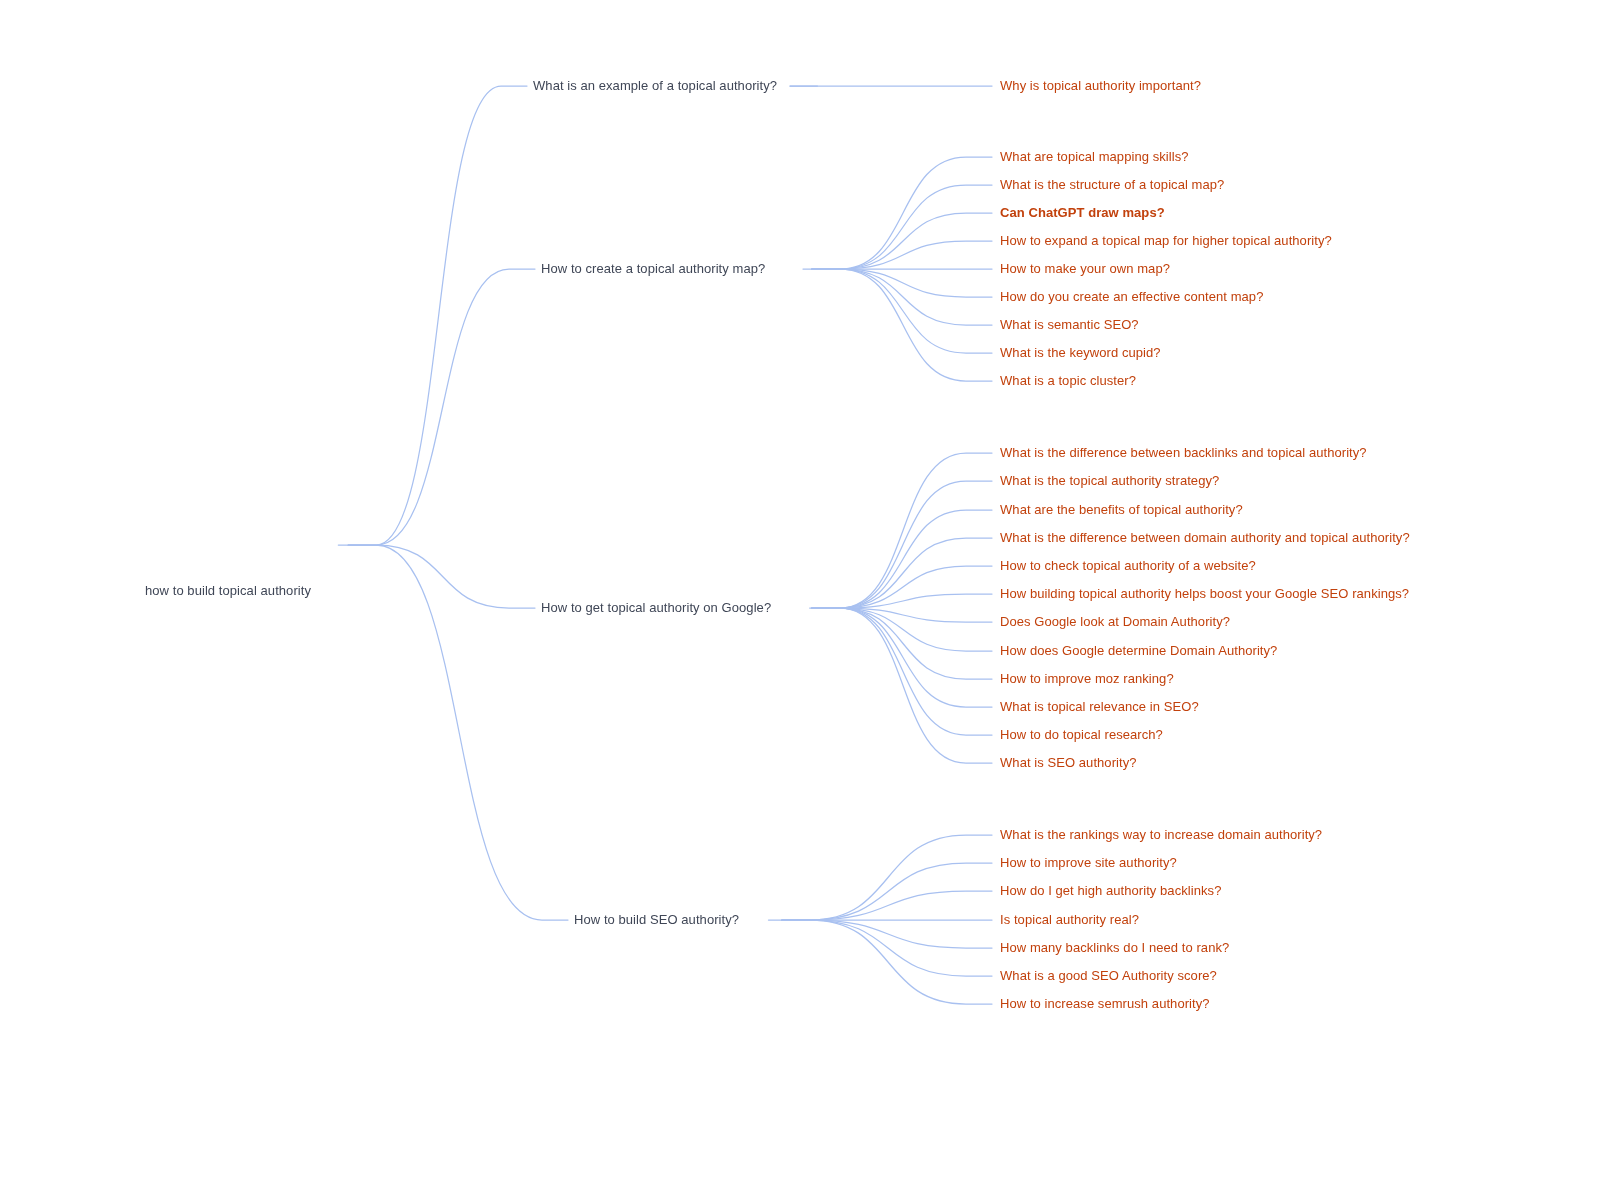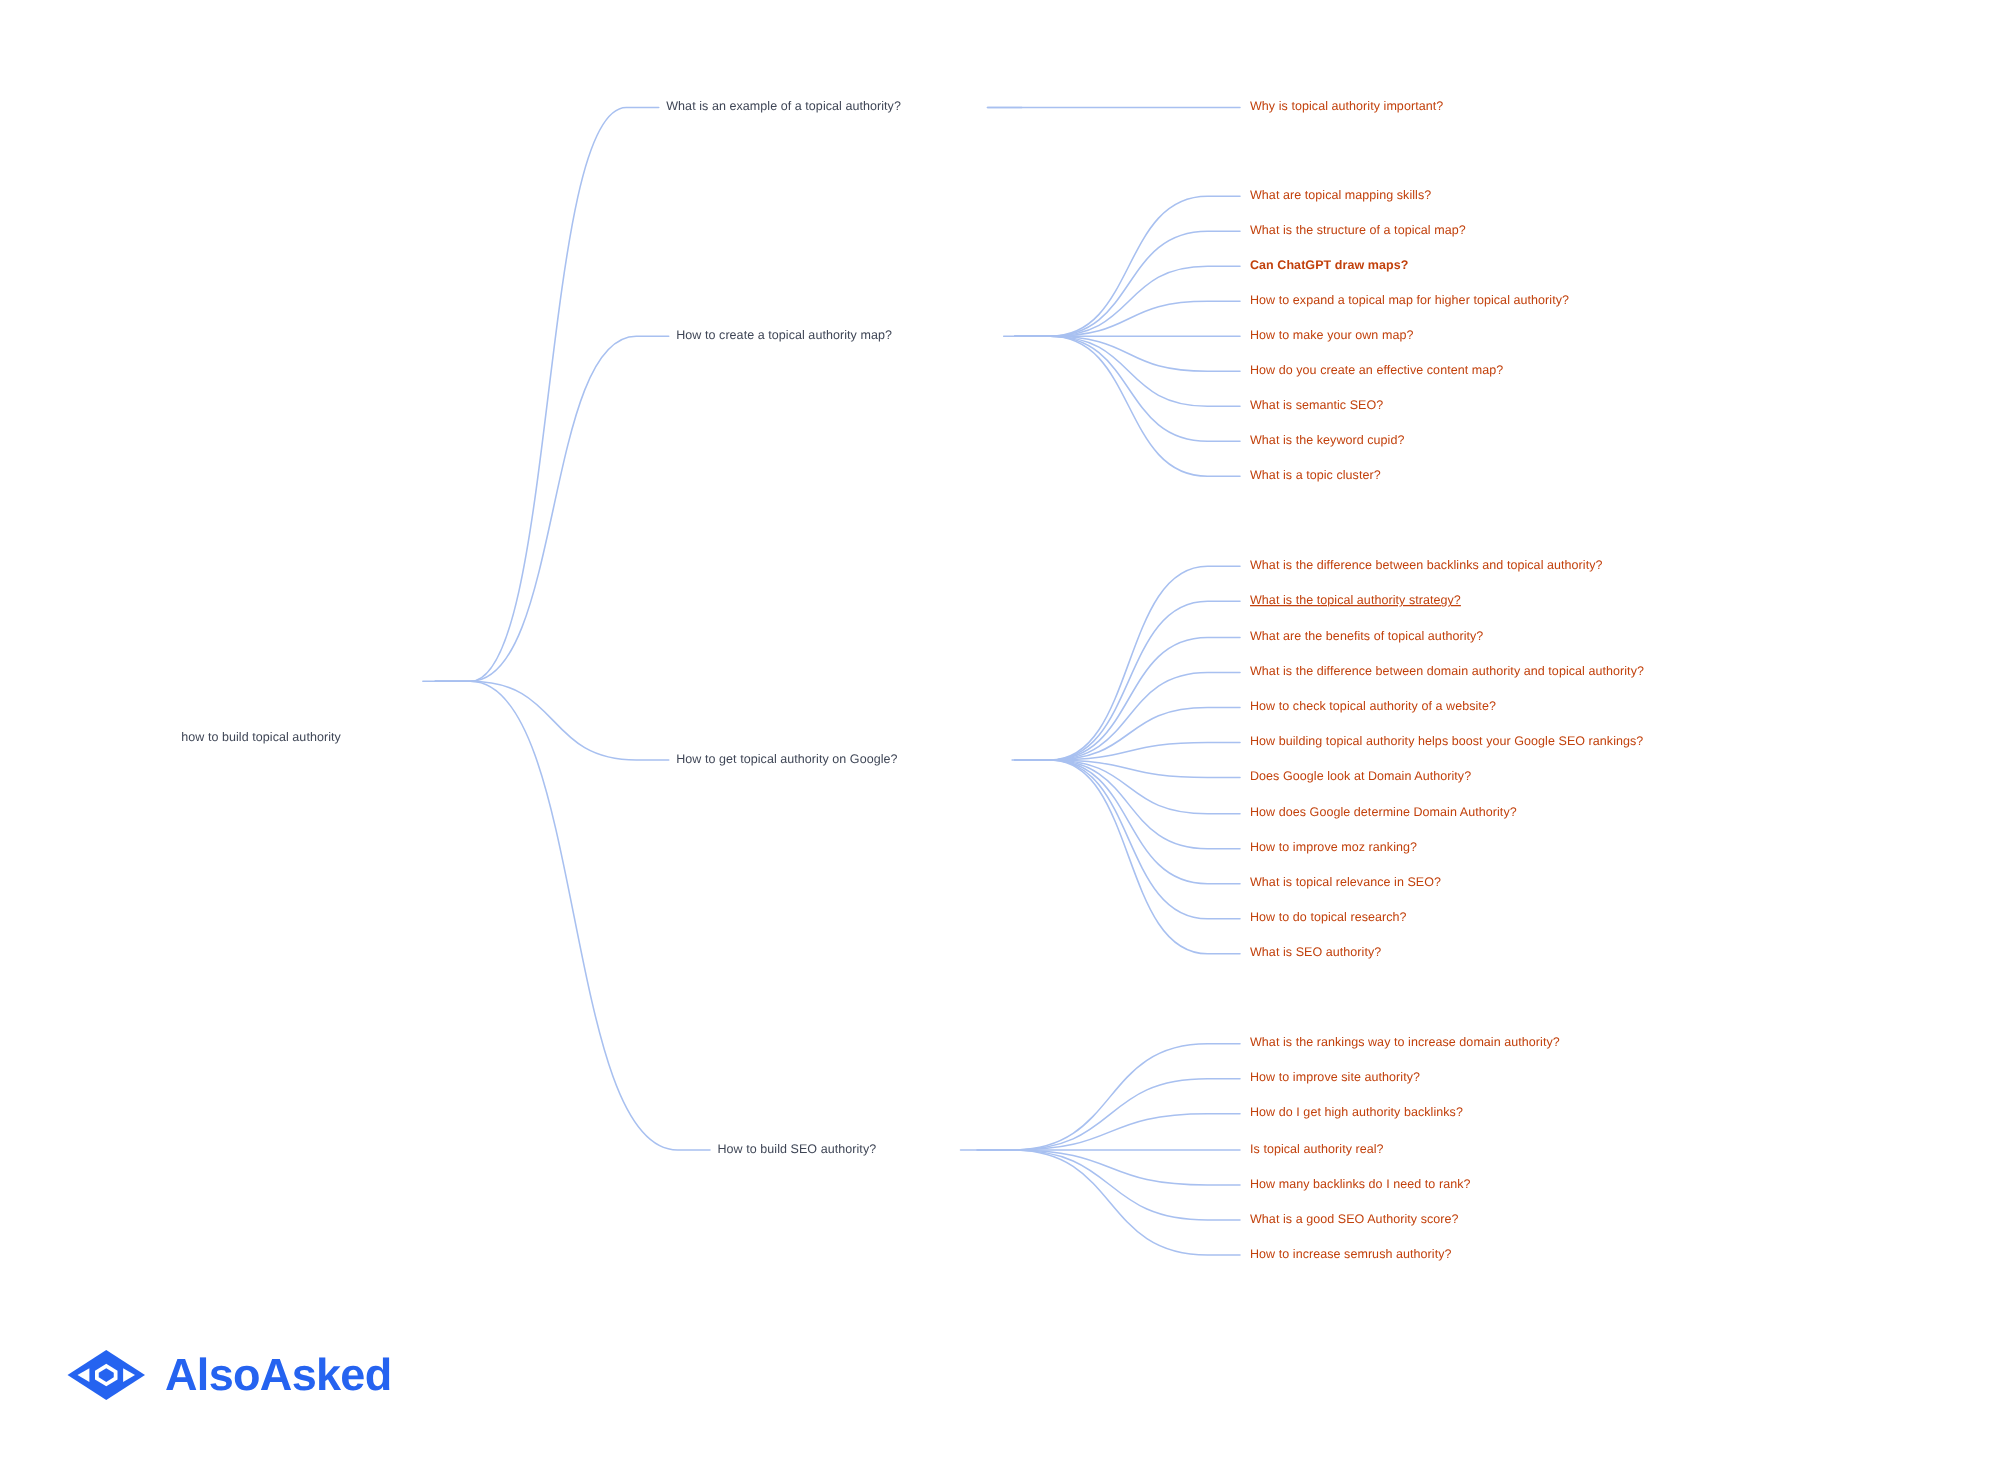--- a/index.html
+++ b/index.html
@@ -24,21 +24,21 @@
   }
   #edge-layer {
     position: absolute;
     left: 0; top: 0;
     width: 1600px;
     height: 1177px;
     pointer-events: none;
   }
   .node {
     position: absolute;
-    font-size: 10px;
+    font-size: 13px;
     line-height: 18px;
     color: #3f4656;
     white-space: nowrap;
     transform: translateY(-50%);
     letter-spacing: 0.005em;
   }
   .node-root {
     color: #3f4656;
     margin-top: 46px;
   }
@@ -122,45 +122,35 @@
       <div class="node node-l2" style="left: 1000px; top: 185px;">What is the structure of a topical map?</div>
       <div class="node node-l2" style="left: 1000px; top: 213px; font-weight: bold;">Can ChatGPT draw maps?</div>
       <div class="node node-l2" style="left: 1000px; top: 241px;">How to expand a topical map for higher topical authority?</div>
       <div class="node node-l2" style="left: 1000px; top: 269px;">How to make your own map?</div>
       <div class="node node-l2" style="left: 1000px; top: 297px;">How do you create an effective content map?</div>
       <div class="node node-l2" style="left: 1000px; top: 325px;">What is semantic SEO?</div>
       <div class="node node-l2" style="left: 1000px; top: 353px;">What is the keyword cupid?</div>
       <div class="node node-l2" style="left: 1000px; top: 381px;">What is a topic cluster?</div>
       <div class="node node-l1" style="left: 541px; top: 608px;">How to get topical authority on Google?</div>
       <div class="node node-l2" style="left: 1000px; top: 453px;">What is the difference between backlinks and topical authority?</div>
-      <div class="node node-l2" style="left: 1000px; top: 481px; text-decoration: underline;">What is the topical authority strategy?</div>
+      <div class="node node-l2" style="left: 1000px; top: 481px;">What is the topical authority strategy?</div>
       <div class="node node-l2" style="left: 1000px; top: 510px;">What are the benefits of topical authority?</div>
       <div class="node node-l2" style="left: 1000px; top: 538px;">What is the difference between domain authority and topical authority?</div>
       <div class="node node-l2" style="left: 1000px; top: 566px;">How to check topical authority of a website?</div>
       <div class="node node-l2" style="left: 1000px; top: 594px;">How building topical authority helps boost your Google SEO rankings?</div>
       <div class="node node-l2" style="left: 1000px; top: 622px;">Does Google look at Domain Authority?</div>
       <div class="node node-l2" style="left: 1000px; top: 651px;">How does Google determine Domain Authority?</div>
       <div class="node node-l2" style="left: 1000px; top: 679px;">How to improve moz ranking?</div>
       <div class="node node-l2" style="left: 1000px; top: 707px;">What is topical relevance in SEO?</div>
       <div class="node node-l2" style="left: 1000px; top: 735px;">How to do topical research?</div>
       <div class="node node-l2" style="left: 1000px; top: 763px;">What is SEO authority?</div>
       <div class="node node-l1" style="left: 574px; top: 920px;">How to build SEO authority?</div>
       <div class="node node-l2" style="left: 1000px; top: 835px;">What is the rankings way to increase domain authority?</div>
       <div class="node node-l2" style="left: 1000px; top: 863px;">How to improve site authority?</div>
       <div class="node node-l2" style="left: 1000px; top: 891px;">How do I get high authority backlinks?</div>
       <div class="node node-l2" style="left: 1000px; top: 920px;">Is topical authority real?</div>
       <div class="node node-l2" style="left: 1000px; top: 948px;">How many backlinks do I need to rank?</div>
       <div class="node node-l2" style="left: 1000px; top: 976px;">What is a good SEO Authority score?</div>
       <div class="node node-l2" style="left: 1000px; top: 1004px;">How to increase semrush authority?</div>
     </div>
 
-  <div id="logo">
-    <svg id="logo-mark" viewBox="0 0 66 44" xmlns="http://www.w3.org/2000/svg">
-      <path d="M33 2 L64 22 L33 42 L2 22 Z" fill="#2563f0"></path>
-      <path d="M33 13 L42 18.5 L42 25.5 L33 31 L24 25.5 L24 18.5 Z" fill="#ffffff"></path>
-      <path d="M33 16.5 L39 20.2 L39 23.8 L33 27.5 L27 23.8 L27 20.2 Z" fill="#2563f0"></path>
-      <path d="M19.5 16.5 L19.5 27.5 L10 22 Z" fill="#ffffff"></path>
-      <path d="M46.5 16.5 L46.5 27.5 L56 22 Z" fill="#ffffff"></path>
-    </svg>
-    <div id="logo-text">AlsoAsked</div>
-  </div>
 
 </div>
 
 </body></html>

